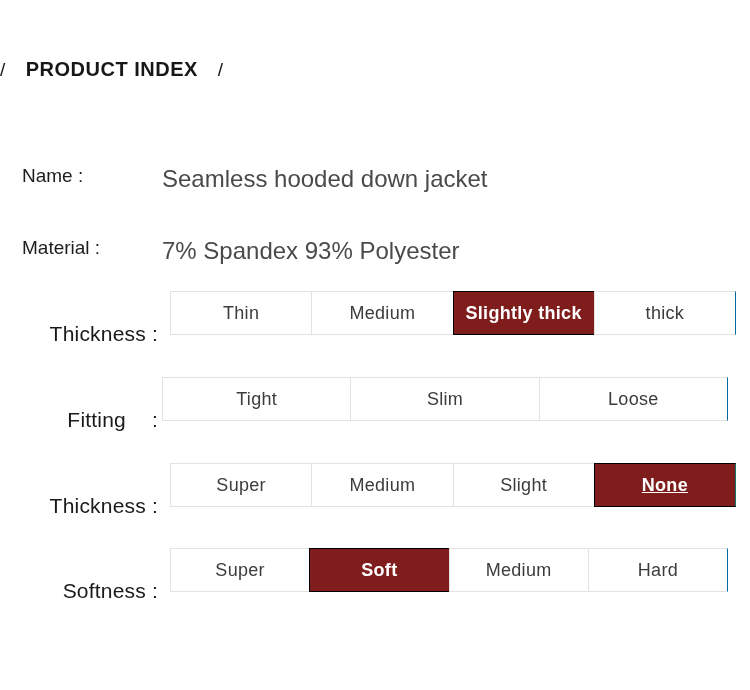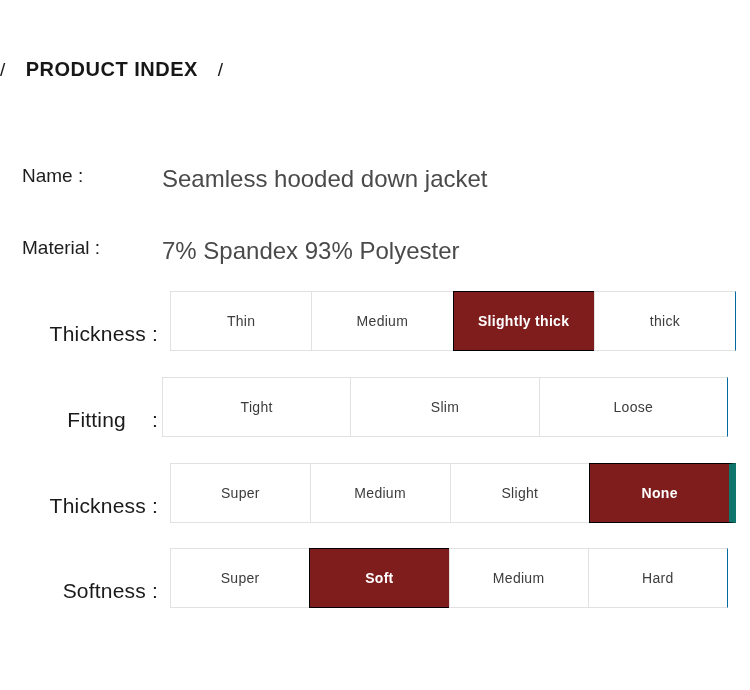--- a/index.html
+++ b/index.html
@@ -102,43 +102,43 @@
     height: 54px;
     box-sizing: border-box;
   }
   .attr-row.a0 .attr-options { left: 170px; width: 566px; }
   .attr-row.a1 .attr-options { left: 162px; width: 566px; }
   .attr-row.a2 .attr-options { left: 170px; width: 566px; }
   .attr-row.a3 .attr-options { left: 170px; width: 558px; }
 
   .opt {
     flex: 1 1 0;
-    height: 60px;
+    height: 44px;
     box-sizing: border-box;
     border: 1px solid #e2e2e2;
     border-right: none;
     background: #ffffff;
     display: flex;
     align-items: center;
     justify-content: center;
-    font-size: 14px;
+    font-size: 18px;
     color: #3c3c3c;
     letter-spacing: 0.3px;
     white-space: nowrap;
   }
   .opt:last-child { border-right: 1px solid #0369a1; }
 
   .opt.selected {
     background: #7f1d1d;
     color: #ffffff;
     font-weight: bold;
     border-color: #000000;
     border-right: none;
   }
-  .opt.selected:last-child { border-right: 7px solid #0f766e; }
+  .opt.selected:last-child { border-right: 1px solid #0f766e; text-decoration: underline; }
 </style>
 </head>
 <body>
 
 <div class="title-wrap">
   <div class="title">
     <span class="slash left">/</span><span>PRODUCT INDEX</span><span class="slash right">/</span>
   </div>
 </div>
 

